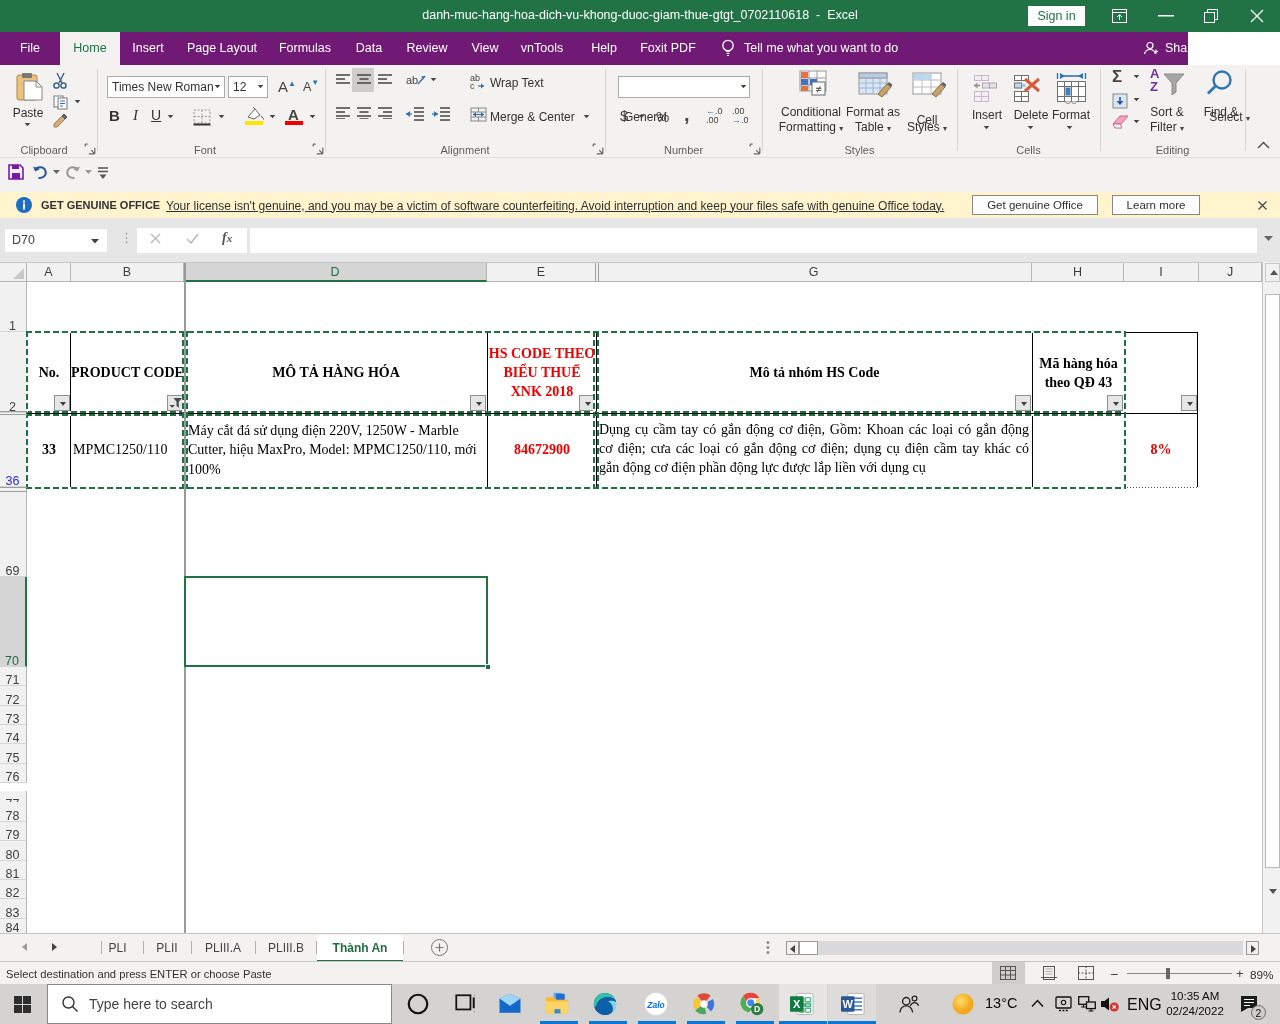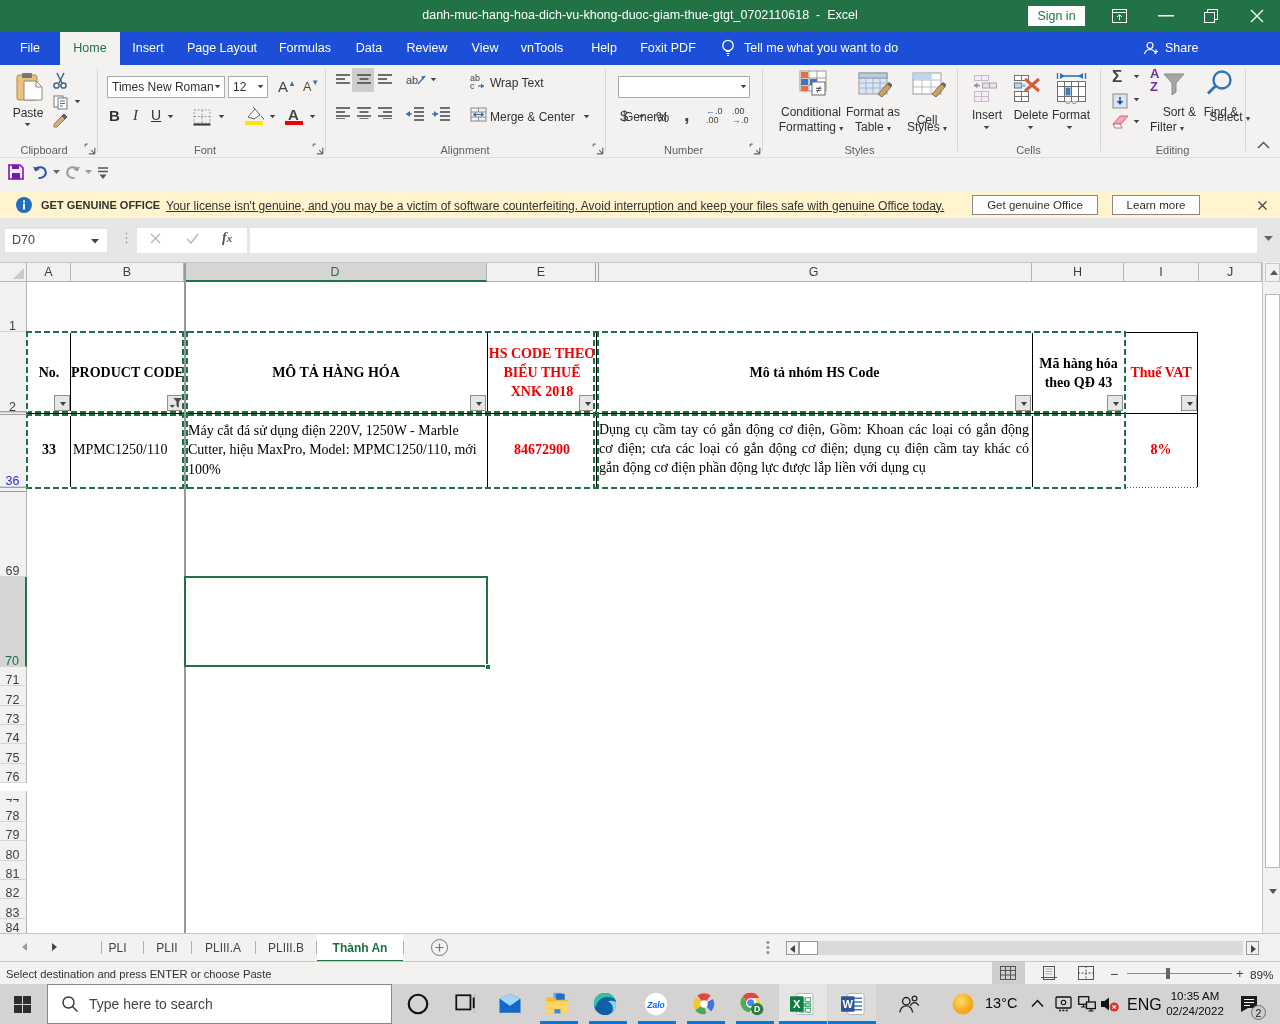--- a/index.html
+++ b/index.html
@@ -4,21 +4,21 @@
 <style>
 * { margin:0; padding:0; box-sizing:border-box; }
 html,body { width:1280px; height:1024px; overflow:hidden; font-family:"Liberation Sans", sans-serif; }
 #app { position:relative; width:1280px; height:1024px; background:#fff; }
 .abs { position:absolute; }
 
 #titlebar { left:0; top:0; width:1280px; height:32px; background:#217346; color:#fff; }
 #title-text { left:0; right:0; top:8px; text-align:center; font-size:12.5px; color:#fff; }
 #signin { left:1028px; top:6px; width:57px; height:20px; background:#fff; color:#217346; font-size:12.5px; text-align:center; line-height:20px; }
 
-#tabrow { left:0; top:32px; width:1280px; height:33px; background:#1d4ed8; }
+#tabrow { left:0; top:32px; width:1188px; height:33px; background:#701a75; }
 .rtab { position:absolute; top:0; height:33px; color:#fff; font-size:12.5px; line-height:33px; text-align:center; }
 #tab-home { background:#f3f2f1; color:#217346; }
 
 #ribbon { left:0; top:65px; width:1280px; height:93px; background:#f3f2f1; border-bottom:1px solid #e1dfdd; }
 .gsep { position:absolute; top:4px; width:1px; height:82px; background:#d8d6d4; }
 .glabel { position:absolute; top:79px; font-size:11px; color:#605e5c; text-align:center; }
 .dlauncher { position:absolute; top:78px; width:12px; height:12px; }
 .ricon-txt { position:absolute; font-size:12px; color:#323130; }
 .chev { position:absolute; width:7px; height:4px; }
 
@@ -365,21 +365,21 @@
         <path d="M1 9l7-8 8 0-7 8z" fill="#f4a6b8" stroke="#c86a84"></path>
         <path d="M1 9l2 4h7l-2-4z" fill="#fff" stroke="#c86a84"></path>
       </svg>
     <svg class="chev" style="left:1133px;top:55px" width="7" height="5" viewBox="0 0 7 5">
         <path d="M0 0l3.5 4L7 0z" fill="#444"></path>
       </svg>
     <div class="abs" style="left:1150px;top:2px;font-size:13px;font-weight:bold;color:#7030a0;line-height:13px;">A<br>Z</div>
     <svg class="abs" style="left:1163px;top:8px" width="22" height="22" viewBox="0 0 22 22">
         <path d="M1 1h20l-8 9v9l-4 3v-12z" fill="#a6a6a6" stroke="#8a8a8a"></path>
       </svg>
-    <div class="ricon-txt" style="left:1138px;top:40px;width:58px;text-align:right;">Sort &amp;</div>
+    <div class="ricon-txt" style="left:1138px;top:40px;width:58px;text-align:center;">Sort &amp;</div>
     <div class="ricon-txt" style="left:1138px;top:55px;width:58px;text-align:center;">Filter <span style="font-size:8px;color:#444;">▾</span></div>
     <svg class="abs" style="left:1206px;top:4px" width="28" height="28" viewBox="0 0 28 28">
         <circle cx="16" cy="11" r="8.5" fill="none" stroke="#2e75b6" stroke-width="2.4"></circle>
         <path d="M9.5 17L2 24.5" stroke="#2e75b6" stroke-width="2.8"></path>
       </svg>
     <div class="ricon-txt" style="left:1192px;top:40px;width:58px;text-align:center;">Find &amp;</div>
     <div class="ricon-txt" style="left:1192px;top:45px;width:58px;text-align:right;">Select <span style="font-size:8px;color:#444;">▾</span></div>
     <svg class="abs" style="left:1257px;top:76px" width="13" height="8" viewBox="0 0 13 8">
         <path d="M1 7l5.5-5.5L12 7" fill="none" stroke="#555" stroke-width="1.5"></path>
       </svg>
@@ -529,21 +529,20 @@
     <div class="abs" style="left:1124px;top:70px;width:1px;height:155px;background:#000;"></div>
     <div class="abs" style="left:1197px;top:70px;width:1px;height:155px;background:#000;"></div>
     <div class="abs" style="left:1124px;top:225px;width:73px;height:1px;background:repeating-linear-gradient(90deg,#555 0 1px,#fff 1px 3px);"></div>
 
     <div class="tcell hdrcell" style="left:28px;top:71px;width:42px;height:79px;">No.</div>
     <div class="tcell hdrcell" style="left:71px;top:71px;width:113px;height:79px;white-space:nowrap;">PRODUCT CODE</div>
     <div class="tcell hdrcell" style="left:185px;top:71px;width:302px;height:79px;">MÔ TẢ HÀNG HÓA</div>
     <div class="tcell hdrcell red" style="left:488px;top:71px;width:108px;height:79px;line-height:19px;white-space:nowrap;">HS CODE THEO<br>BIỂU THUẾ<br>XNK 2018</div>
     <div class="tcell hdrcell" style="left:597px;top:71px;width:435px;height:79px;">Mô tả nhóm HS Code</div>
     <div class="tcell hdrcell" style="left:1033px;top:71px;width:91px;height:79px;line-height:19px;">Mã hàng hóa<br>theo QĐ 43</div>
-    <div class="tcell hdrcell red" style="left:1125px;top:71px;width:72px;height:79px;">Thuế VAT</div>
 
     <div class="fbtn" style="left:54px;top:133px;">
         <div class="tri"></div>
       </div>
     <div class="fbtn" style="left:167px;top:133px;">
         <svg width="14" height="14" style="position:absolute;left:0;top:0">
           <path d="M5.5 2h8.5l-3.2 3.8v6l-2.3-1.8V5.8z" fill="#4a4a4a"></path>
           <path d="M1.5 9h5.5L4.2 11.8z" fill="#4a4a4a"></path>
         </svg>
       </div>

